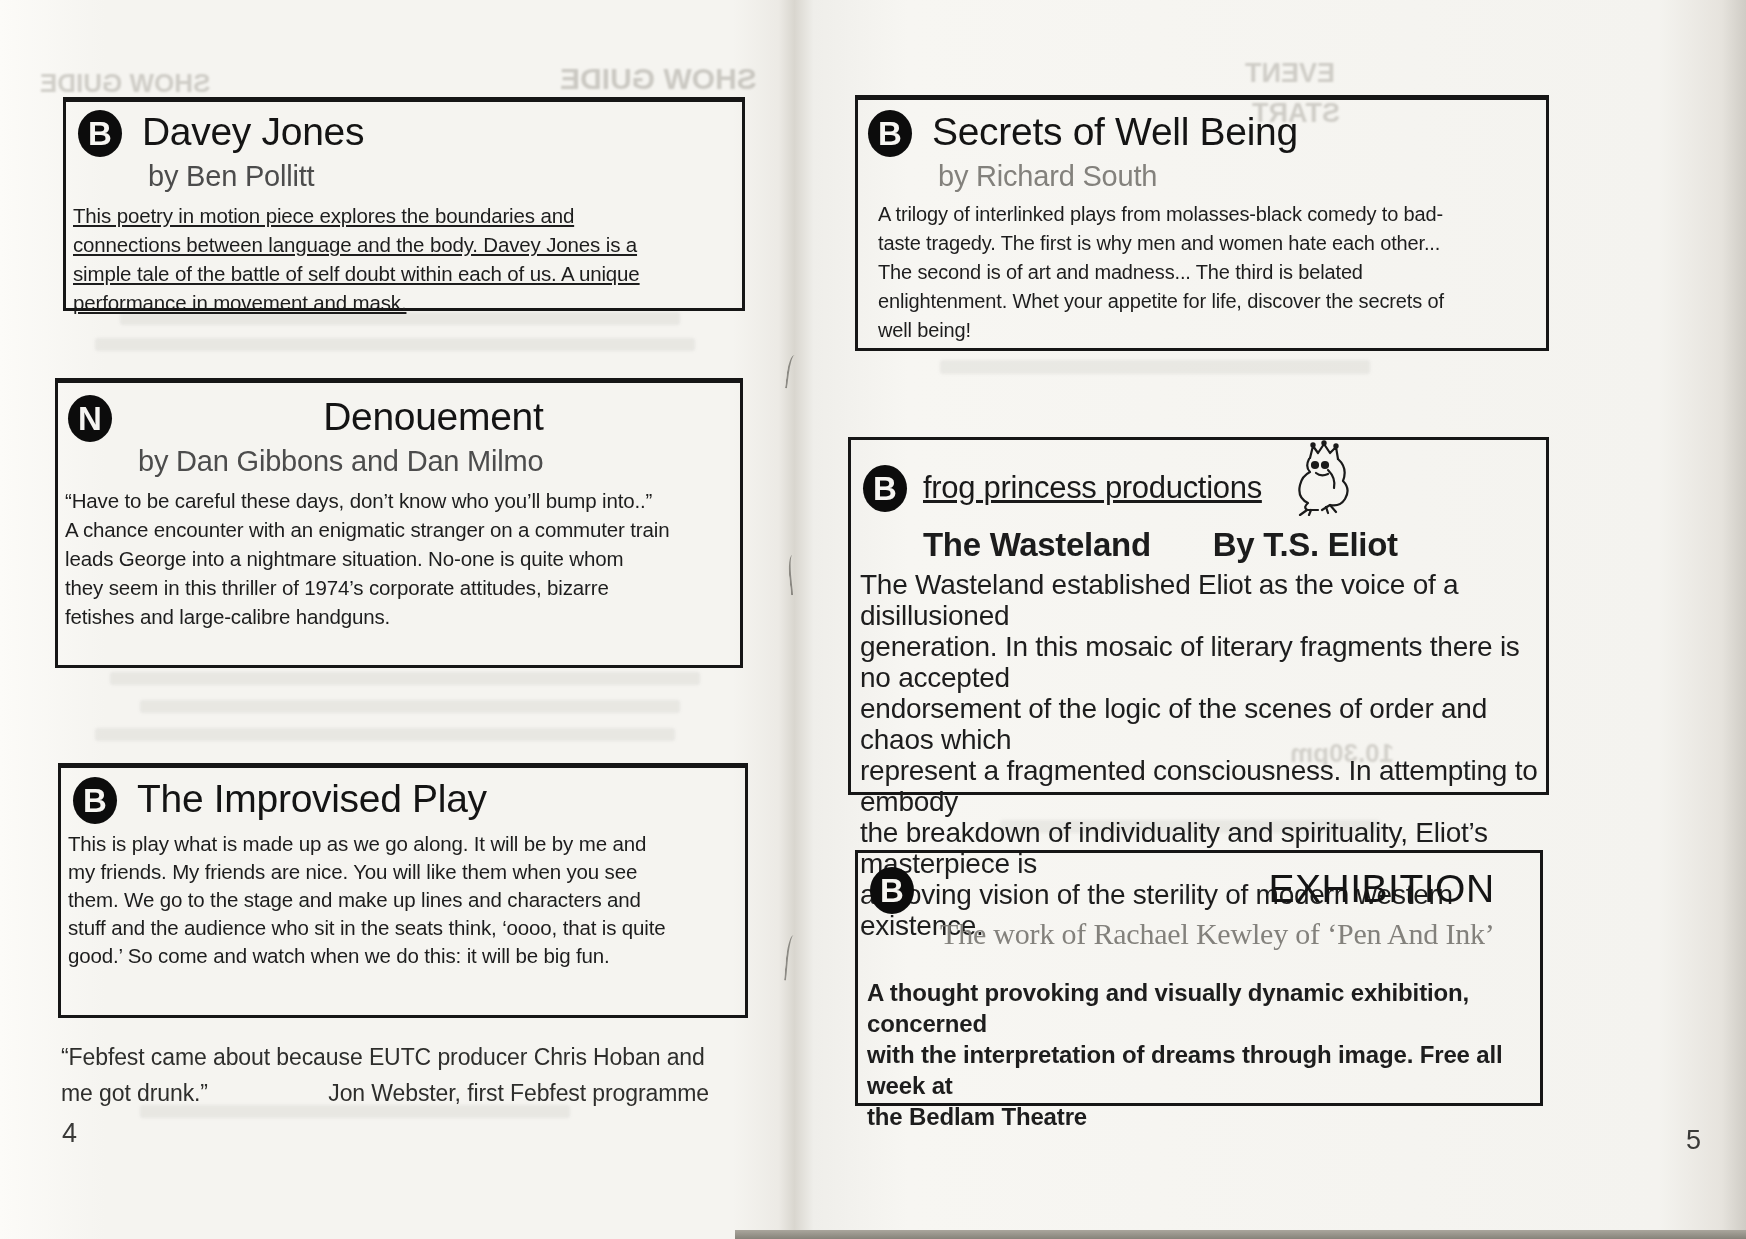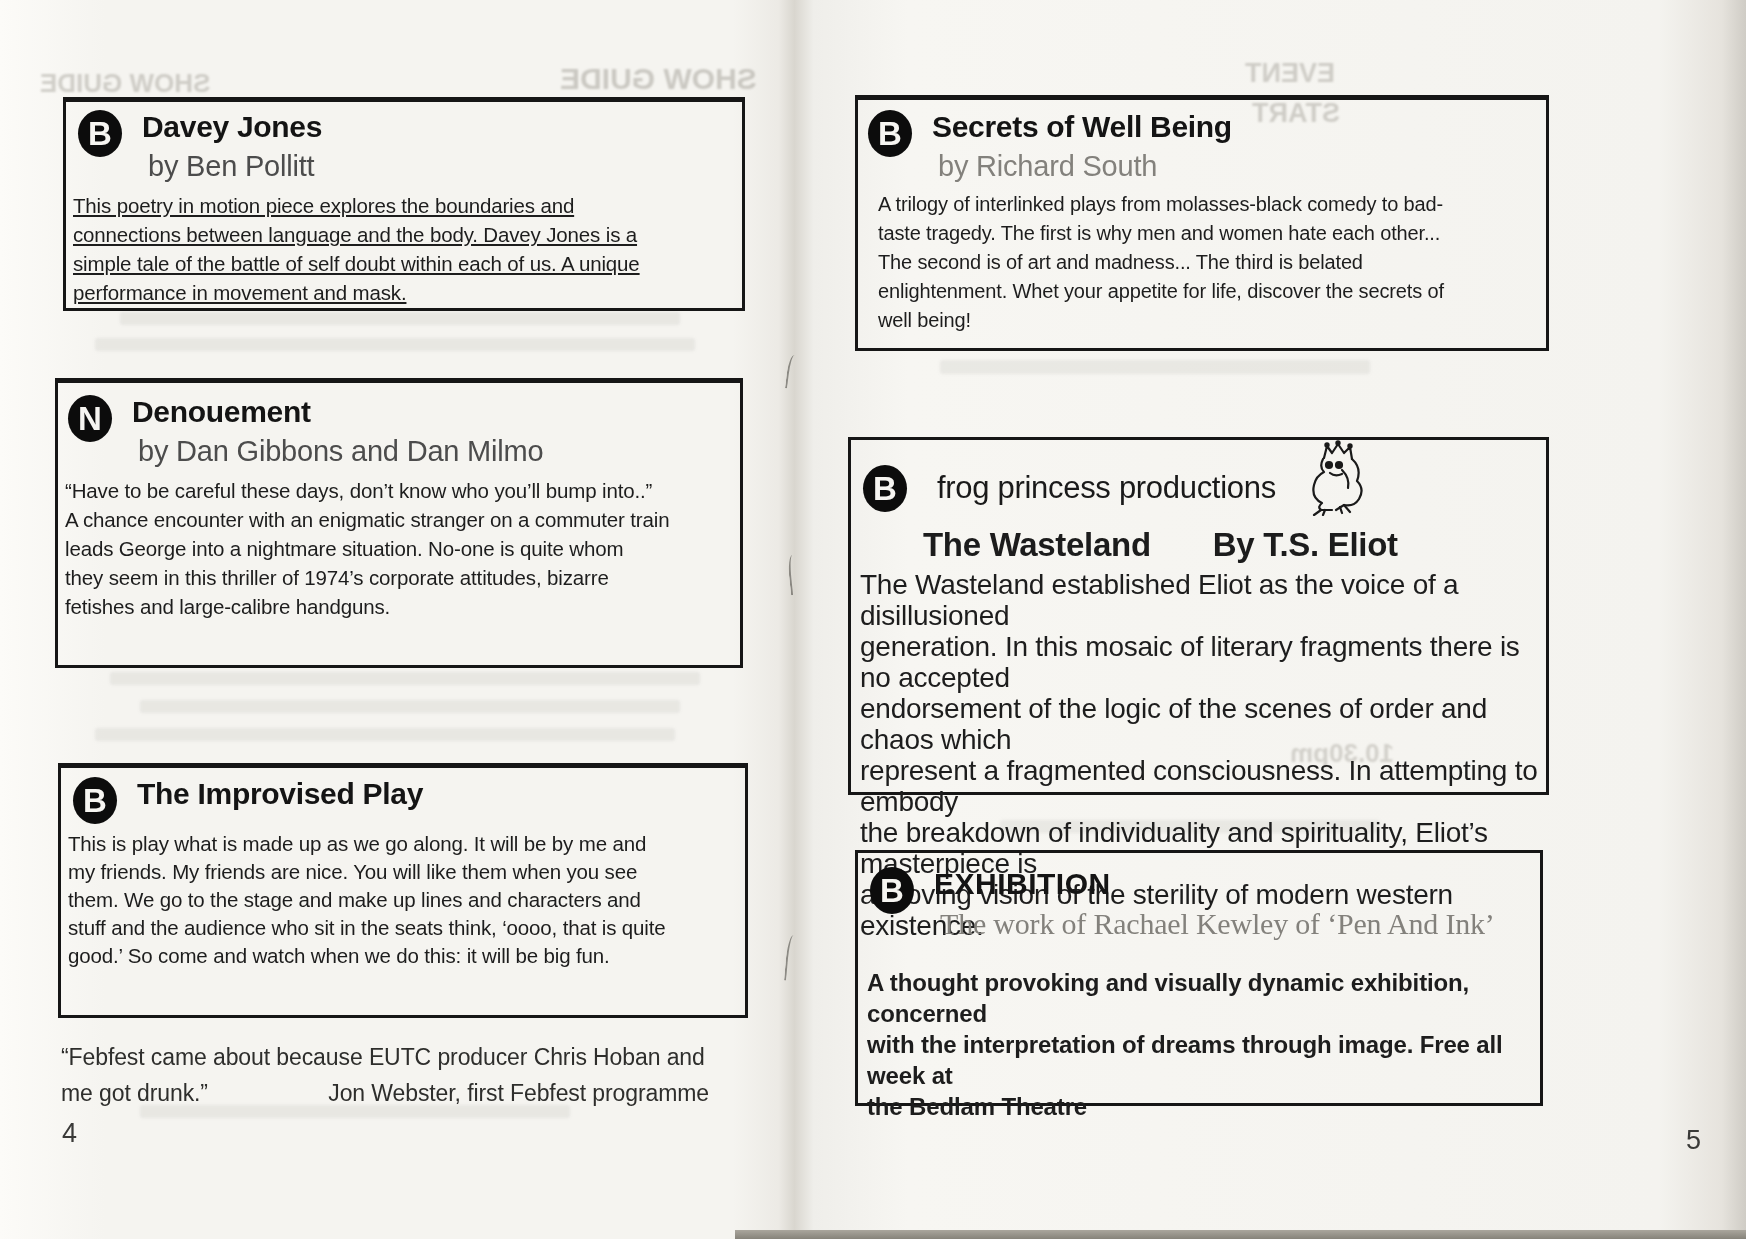--- a/index.html
+++ b/index.html
@@ -20,28 +20,28 @@
     filter:blur(1.1px);font-weight:bold;white-space:nowrap;}
   .ghost-bar{position:absolute;background:rgba(120,117,110,.10);
     filter:blur(1.5px);border-radius:3px;}
   
   .show-box{position:absolute;border:3px solid #161616;background:transparent;}
   .bt4{border-top-width:5px;}
   .head{display:flex;align-items:flex-start;}
   .badge{flex:0 0 auto;width:44px;height:47px;background:#0c0c0c;border-radius:50%;
     color:#f6f5f1;font-weight:bold;font-size:33px;line-height:47px;text-align:center;}
   .ht{margin-left:20px;}
-  .title{font-weight:bold;font-size:30px;color:#141414;letter-spacing:-0.3px;}
+  .title{font-weight:normal;font-size:39px;color:#141414;letter-spacing:-0.3px;text-align:right;}
   .byline{font-size:29px;color:#4c4c4c;margin:6px 0 0 6px;letter-spacing:-0.2px;}
   .byline.light{color:#83817c;}
   .body-text{white-space:pre-line;font-size:20.5px;line-height:29px;
     letter-spacing:-0.15px;color:#1d1d1d;}
   .pgnum{position:absolute;font-size:27px;color:#3a3a38;}
   
-  .company{font-size:31px;color:#1a1a1a;margin-left:30px;letter-spacing:-0.3px;}
+  .company{font-size:31px;color:#1a1a1a;margin-left:16px;letter-spacing:-0.3px;text-decoration:underline;}
   .w-titlerow{display:flex;margin:6px 0 0 72px;align-items:baseline;}
   .w-title{font-weight:bold;font-size:33px;letter-spacing:-0.3px;}
   .w-author{font-weight:bold;font-size:33px;margin-left:62px;letter-spacing:-0.3px;}
   .frog{margin-left:14px;margin-top:-16px;flex:0 0 auto;}
   
   .quote{position:absolute;left:61px;width:648px;font-size:23px;color:#2e2e2c;
     letter-spacing:-0.1px;}
   .quote-l2{display:flex;justify-content:space-between;margin-top:9px;gap:32px;}
 </style>
 </head>

